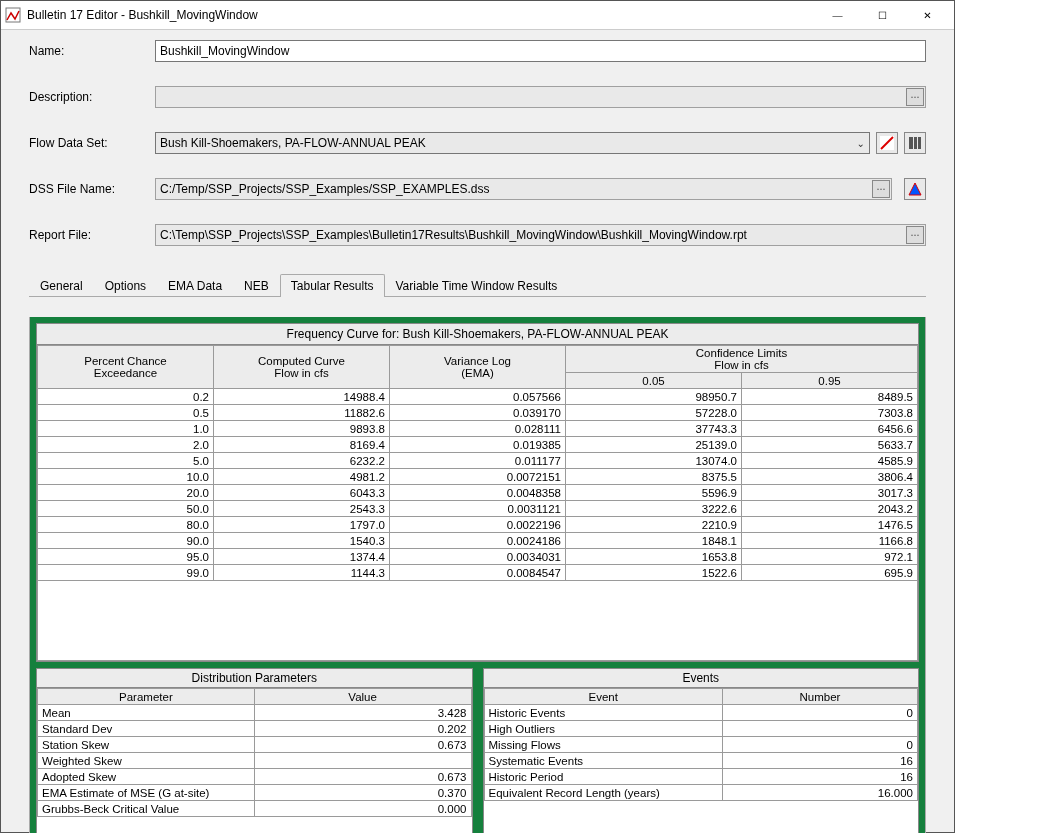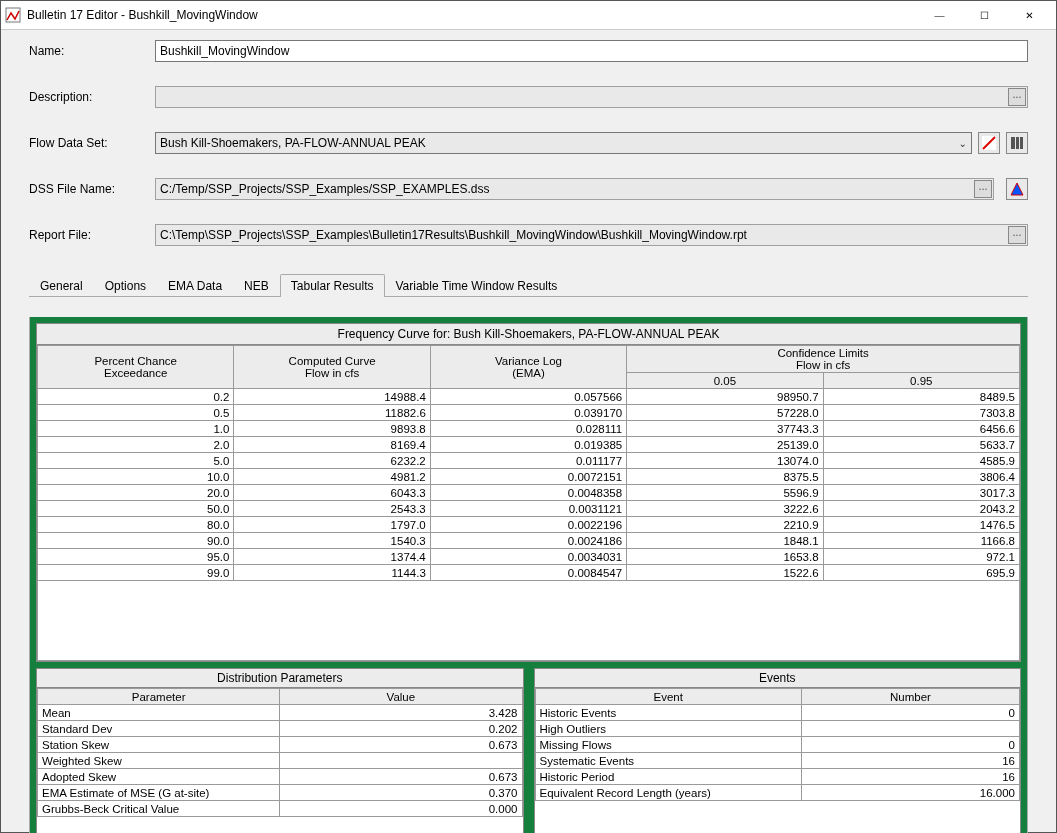--- a/index.html
+++ b/index.html
@@ -1,17 +1,17 @@
 <!DOCTYPE html>
 <html><head>
 <meta charset="utf-8">
 <style>
 * { box-sizing: border-box; font-family: "Segoe UI", Tahoma, sans-serif; }
 body { margin:0; padding:0; background:#fff; font-size:12px; color:#000; }
-.window { width:1057px; height:833px; border:1px solid #555; background:#f0f0f0; display:flex; flex-direction:column;}
+.window { width:955px; height:833px; border:1px solid #555; background:#f0f0f0; display:flex; flex-direction:column;}
 .titlebar { height:30px; background:#fff; display:flex; align-items:center; padding:0 4px; border-bottom:1px solid #ccc;}
 .titlebar .icon { width:16px;height:16px;margin-right:6px;display:inline-block;}
 .titlebar .title { flex:1; font-size:12px; }
 .titlebar .winbtns { display:flex; }
 .titlebar .winbtn { width:45px; height:28px; display:flex; align-items:center; justify-content:center; font-family:"Segoe UI Symbol"; font-size:10px;}
 .content { flex:1; padding:8px 28px; display:flex; flex-direction:column; gap:20px;}
 .form-row { display:flex; align-items:center; gap:6px; height:26px;}
 .form-row label { width:120px; font-size:12px;}
 .form-row input[type=text], .form-row .select-like, .form-row .readonly {
   flex:1; height:22px; border:1px solid #767676; background:#fff; padding:1px 4px; font-size:12px;

